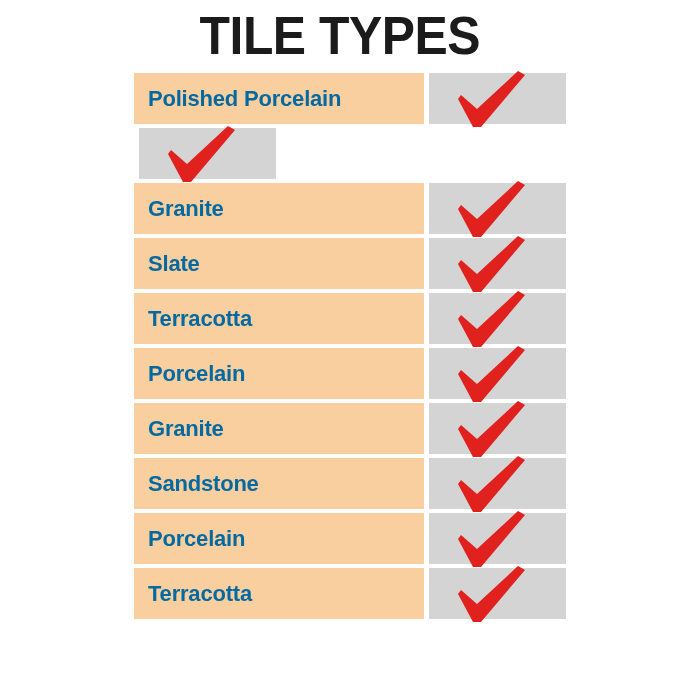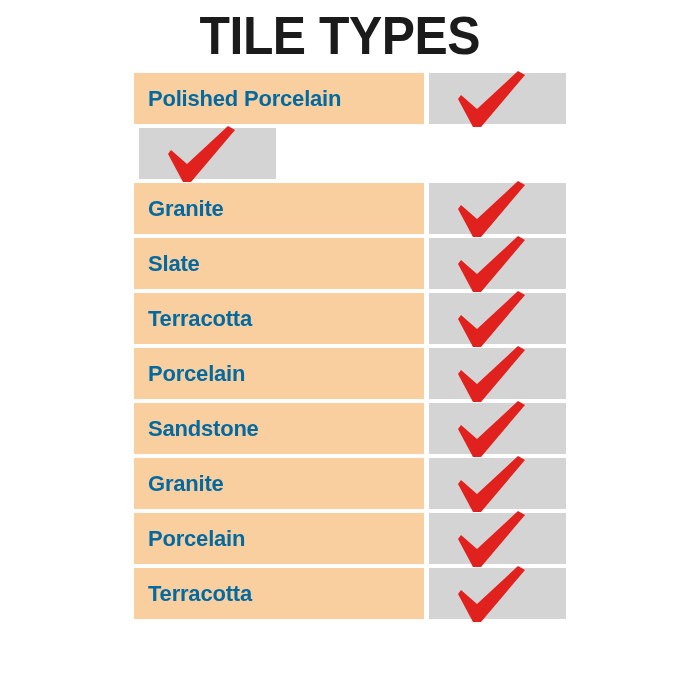--- a/index.html
+++ b/index.html
@@ -189,35 +189,35 @@
         <span class="check-mark">
           <svg viewBox="0 0 74 58" xmlns="http://www.w3.org/2000/svg">
             <path d="M3 28 L6 24 L22 38 L63 0 L70 4 L26 56 L18 56 Z" fill="#E0211E"></path>
           </svg>
         </span>
       </div>
     </div>
 
     <div class="row">
       <div class="label-cell">
+        <span class="label-text">Granite</span>
+      </div>
+      <div class="spacer-cell"></div>
+      <div class="check-cell">
+        <span class="check-mark">
+          <svg viewBox="0 0 74 58" xmlns="http://www.w3.org/2000/svg">
+            <path d="M3 28 L6 24 L22 38 L63 0 L70 4 L26 56 L18 56 Z" fill="#E0211E"></path>
+          </svg>
+        </span>
+      </div>
+    </div>
+
+    <div class="row">
+      <div class="label-cell">
         <span class="label-text">Sandstone</span>
-      </div>
-      <div class="spacer-cell"></div>
-      <div class="check-cell">
-        <span class="check-mark">
-          <svg viewBox="0 0 74 58" xmlns="http://www.w3.org/2000/svg">
-            <path d="M3 28 L6 24 L22 38 L63 0 L70 4 L26 56 L18 56 Z" fill="#E0211E"></path>
-          </svg>
-        </span>
-      </div>
-    </div>
-
-    <div class="row">
-      <div class="label-cell">
-        <span class="label-text">Granite</span>
       </div>
       <div class="spacer-cell"></div>
       <div class="check-cell">
         <span class="check-mark">
           <svg viewBox="0 0 74 58" xmlns="http://www.w3.org/2000/svg">
             <path d="M3 28 L6 24 L22 38 L63 0 L70 4 L26 56 L18 56 Z" fill="#E0211E"></path>
           </svg>
         </span>
       </div>
     </div>

